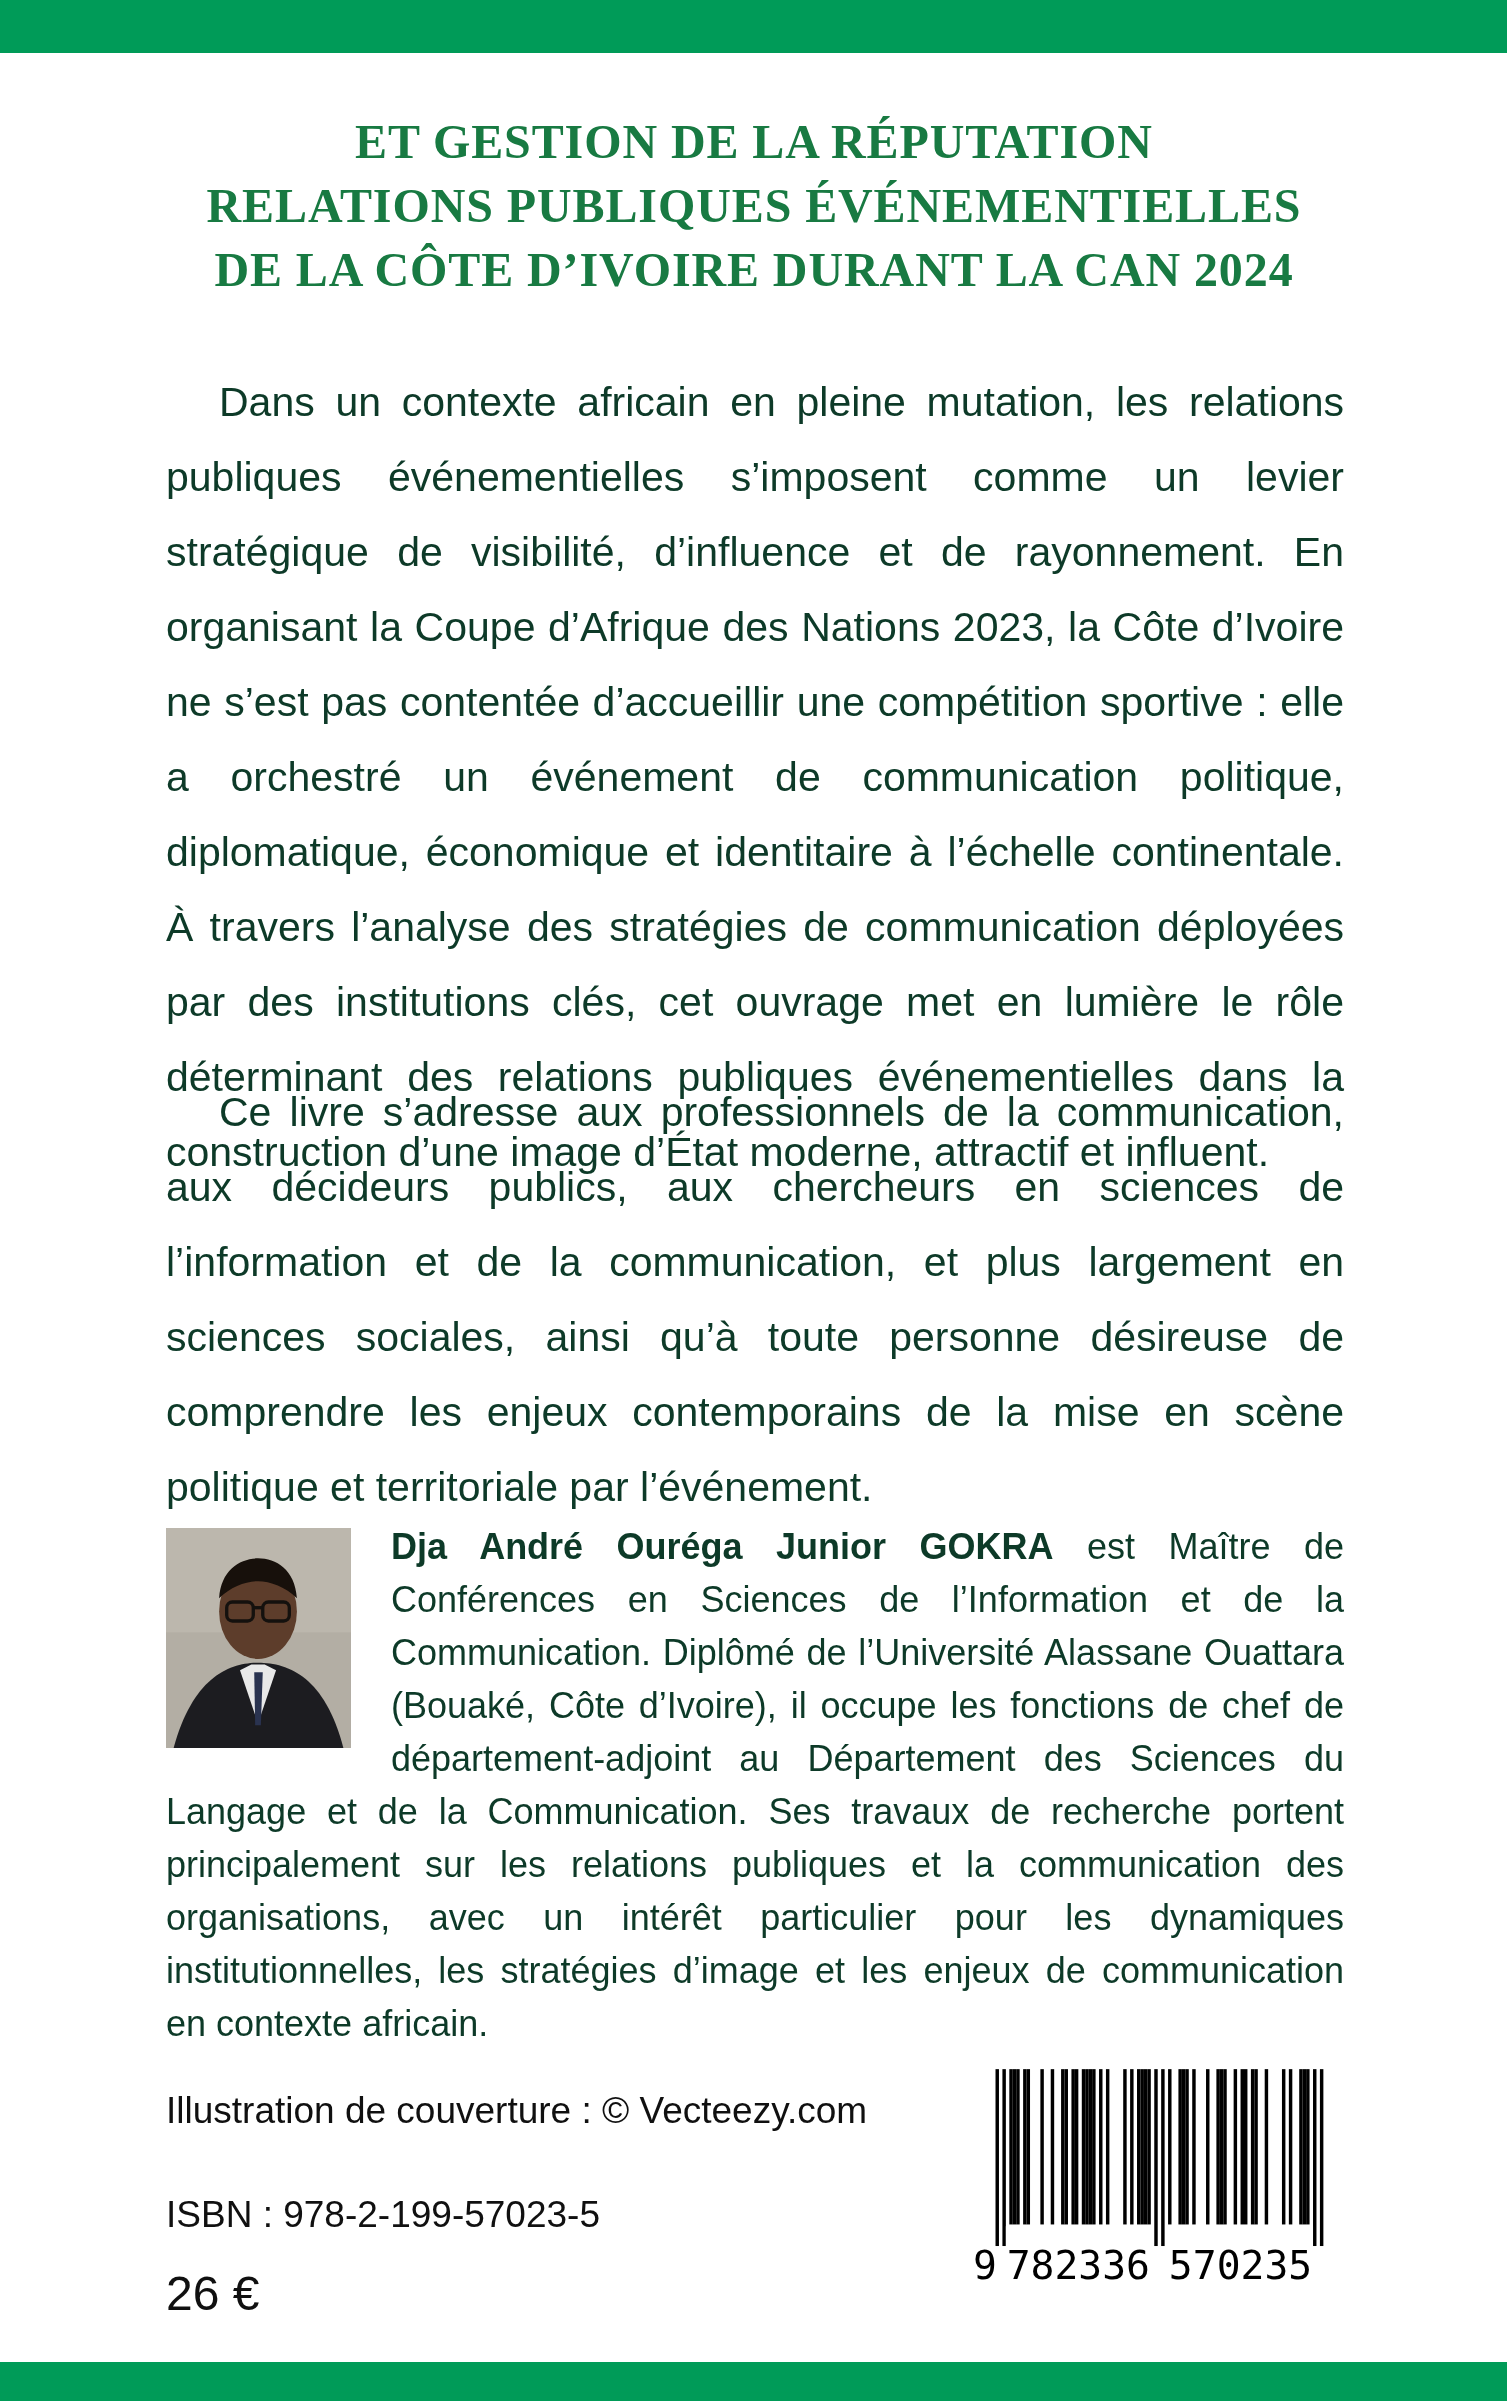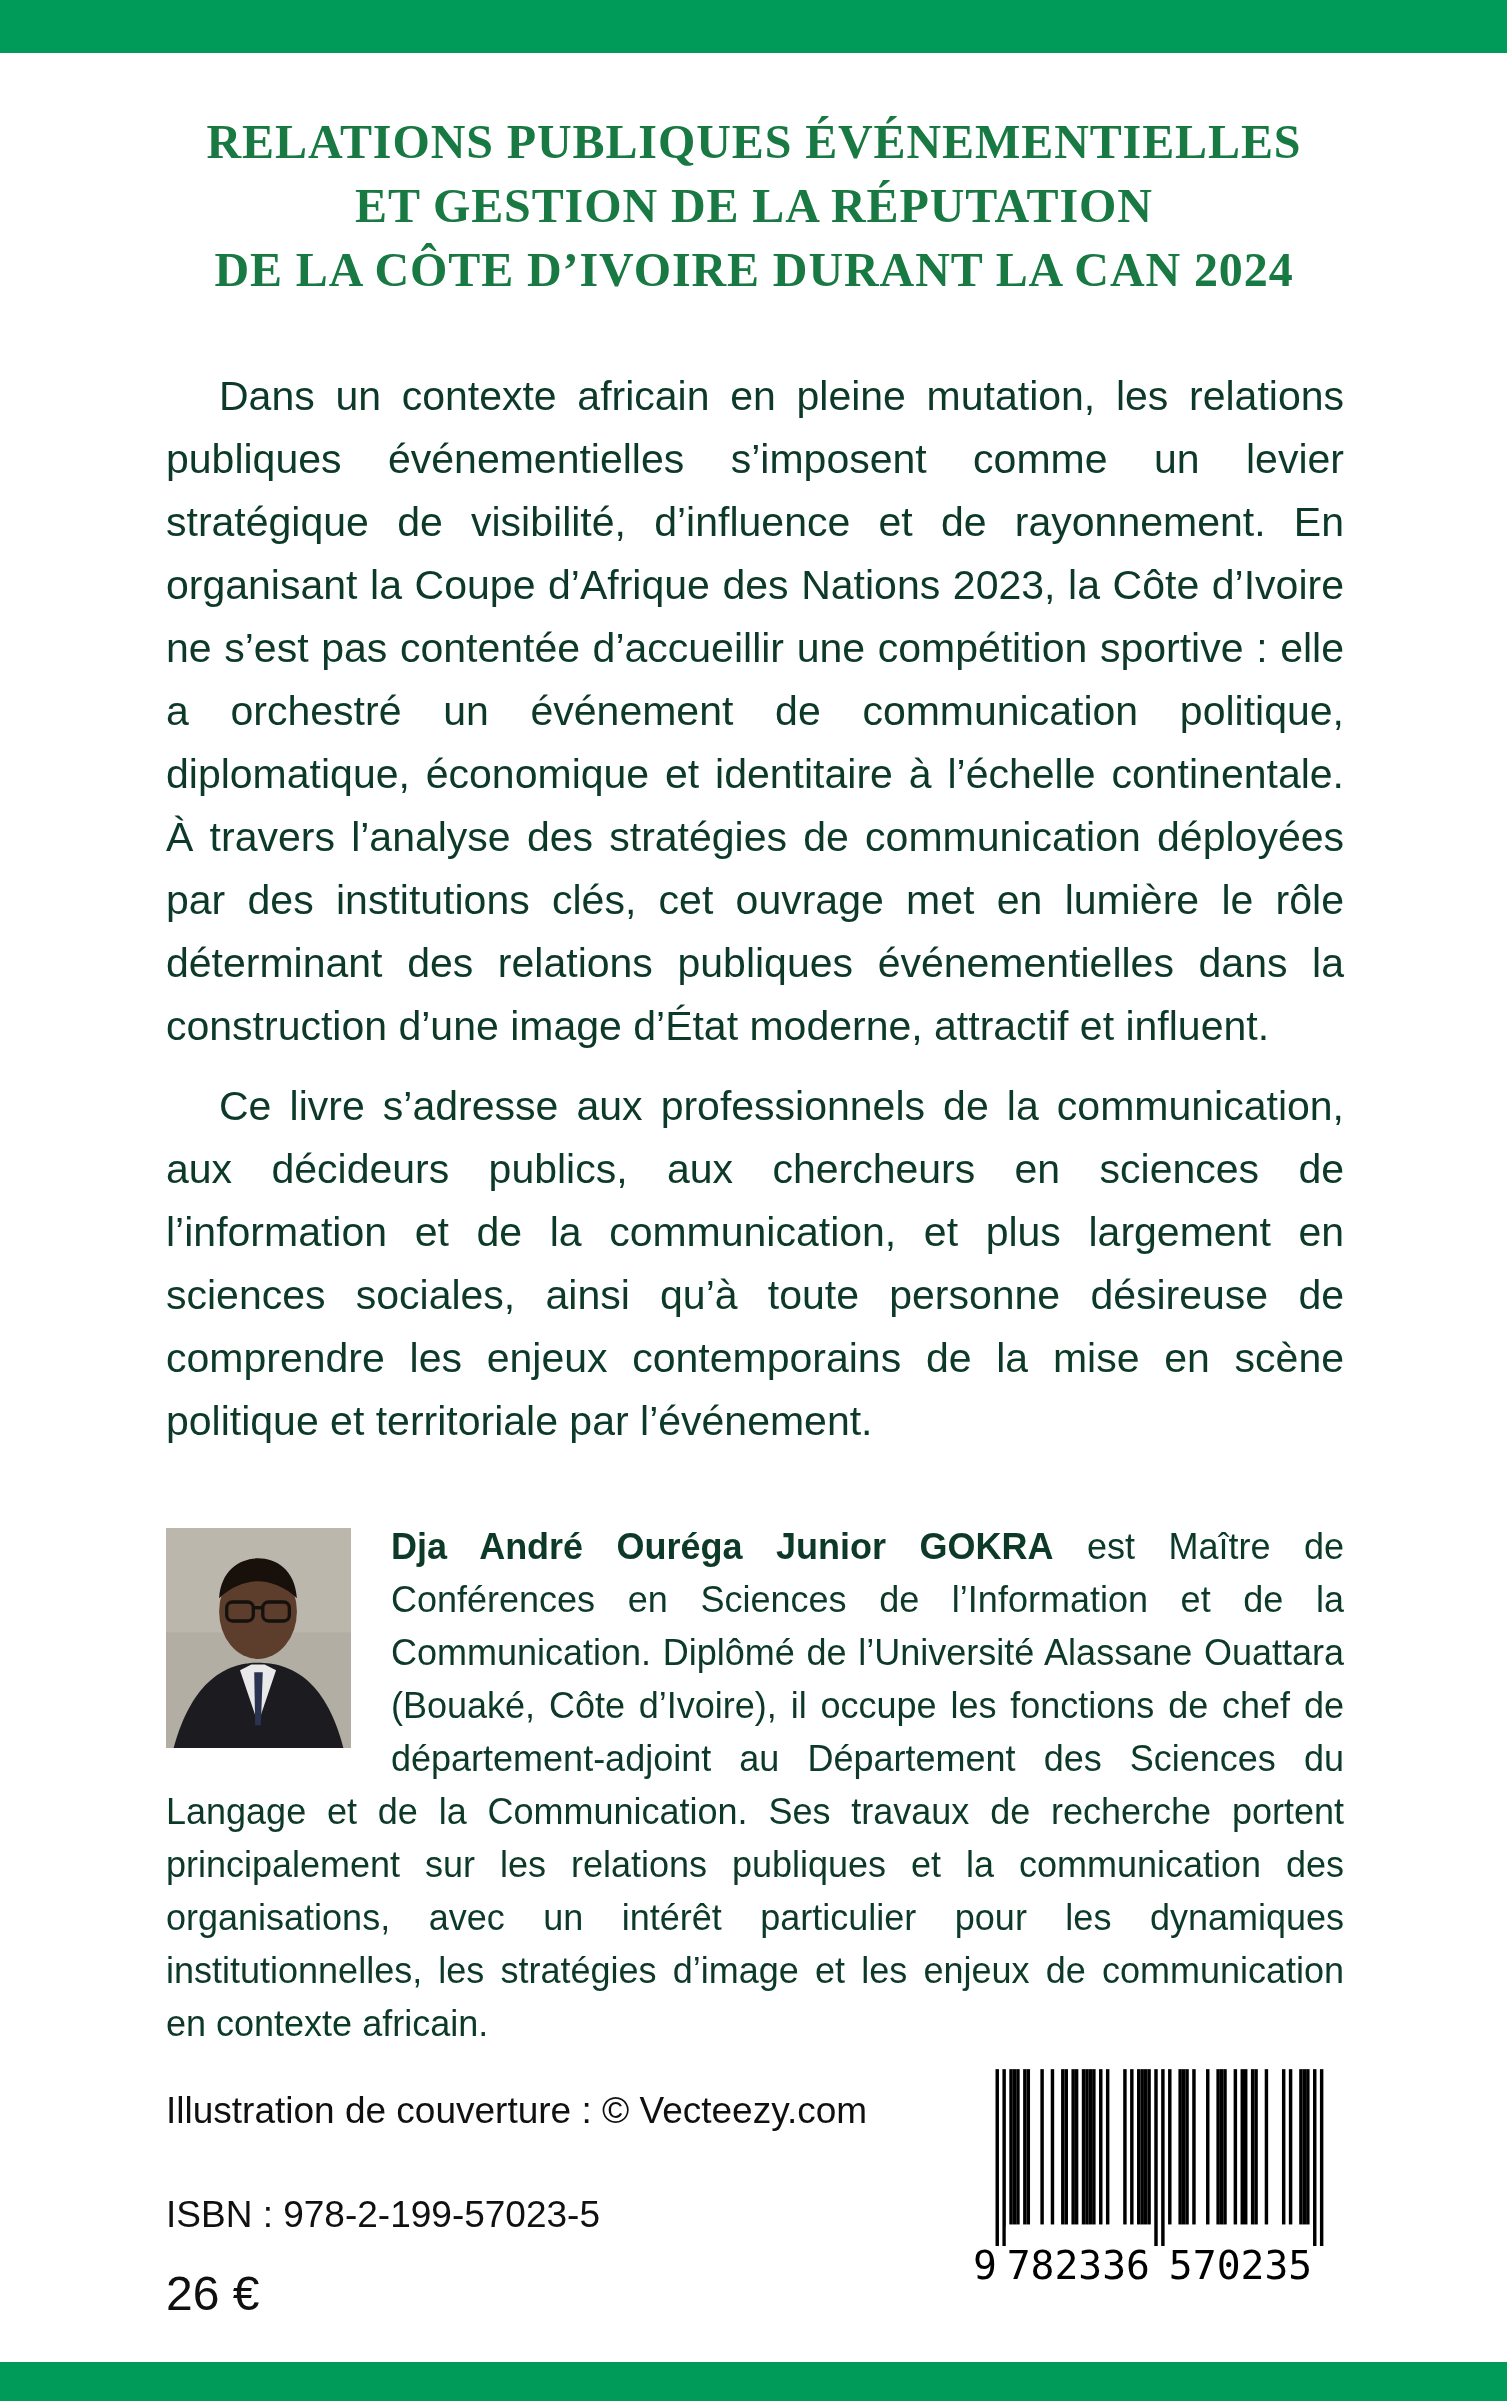--- a/index.html
+++ b/index.html
@@ -27,21 +27,21 @@
     font-family:"Liberation Serif",serif;
     font-weight:bold;
     color:var(--title-green);
     font-size:48px;line-height:64px;letter-spacing:0.9px;
   }
   .title span{display:block;}
 
   .body-par{
     position:absolute;left:166px;width:1178px;
     color:var(--body-text);
-    font-size:41px;line-height:63px;
+    font-size:41px;line-height:75px;
     text-align:justify;
     text-indent:53px;
   }
   .p1{top:365px;}
   .p2{top:1075px;}
 
   .bio{
     position:absolute;top:1520px;left:166px;width:1178px;
     color:var(--body-text);
     font-size:36px;line-height:53px;
@@ -76,22 +76,22 @@
   }
 </style>
 </head>
 <body>
 
 <div class="page">
 
   <div class="bar-top"></div>
 
   <h1 class="title">
+    <span>ET GESTION DE LA RÉPUTATION</span>
     <span>RELATIONS PUBLIQUES ÉVÉNEMENTIELLES</span>
-    <span>ET GESTION DE LA RÉPUTATION</span>
     <span>DE LA CÔTE D’IVOIRE DURANT LA CAN 2024</span>
   </h1>
 
   <p class="body-par p1">Dans un contexte africain en pleine mutation, les relations publiques événementielles s’imposent comme un levier stratégique de visibilité, d’influence et de rayonnement. En organisant la Coupe d’Afrique des Nations 2023, la Côte d’Ivoire ne s’est pas contentée d’accueillir une compétition sportive : elle a orchestré un événement de communication politique, diplomatique, économique et identitaire à l’échelle continentale. À travers l’analyse des stratégies de communication déployées par des institutions clés, cet ouvrage met en lumière le rôle déterminant des relations publiques événementielles dans la construction d’une image d’État moderne, attractif et influent.</p>
 
   <p class="body-par p2">Ce livre s’adresse aux professionnels de la communication, aux décideurs publics, aux chercheurs en sciences de l’information et de la communication, et plus largement en sciences sociales, ainsi qu’à toute personne désireuse de comprendre les enjeux contemporains de la mise en scène politique et territoriale par l’événement.</p>
 
   <div class="bio">
     <div class="photo">
       <svg viewBox="0 0 195 232" xmlns="http://www.w3.org/2000/svg">

